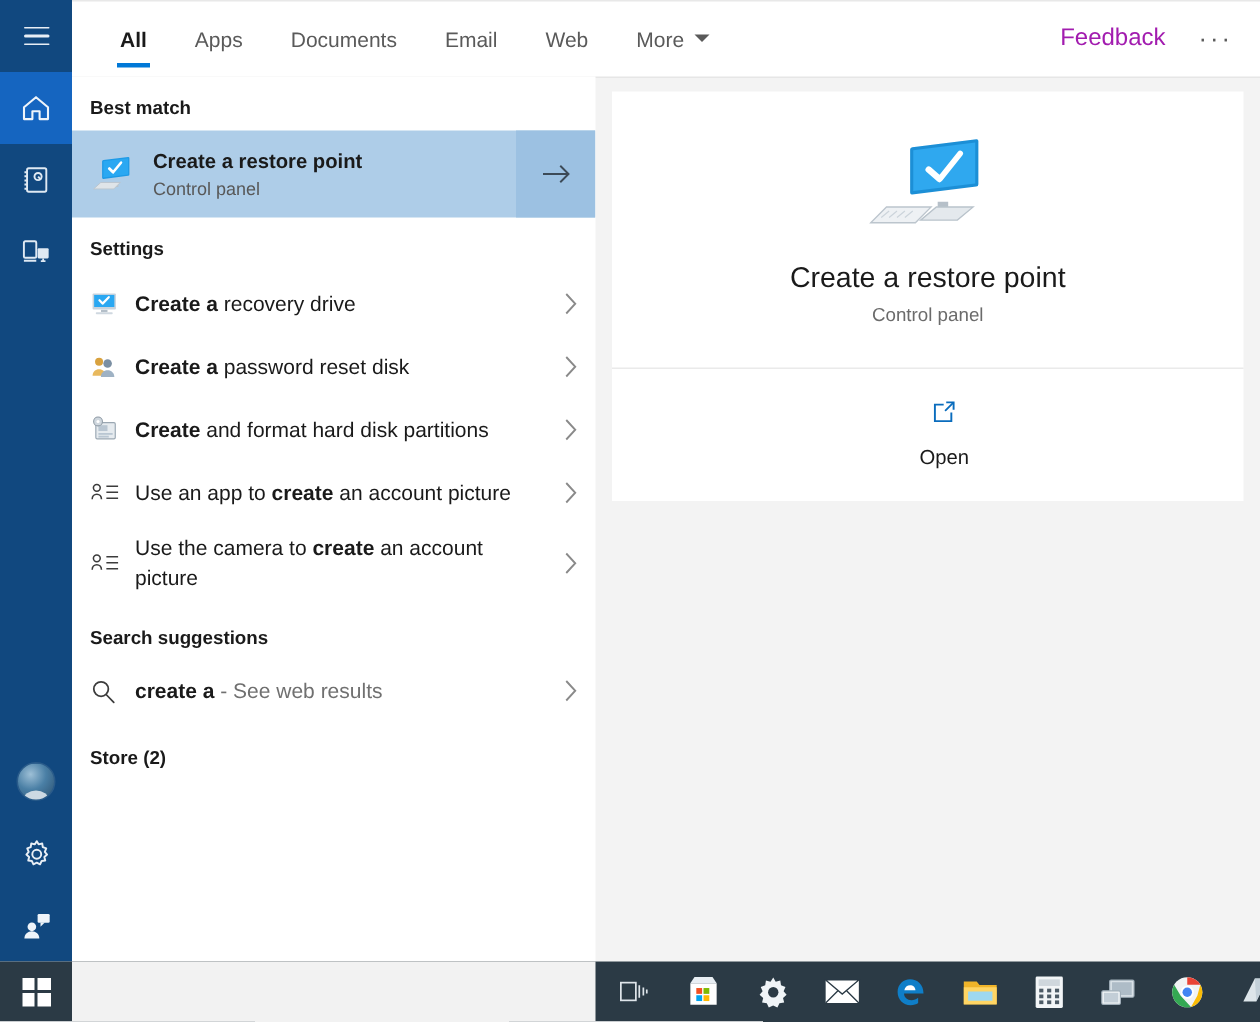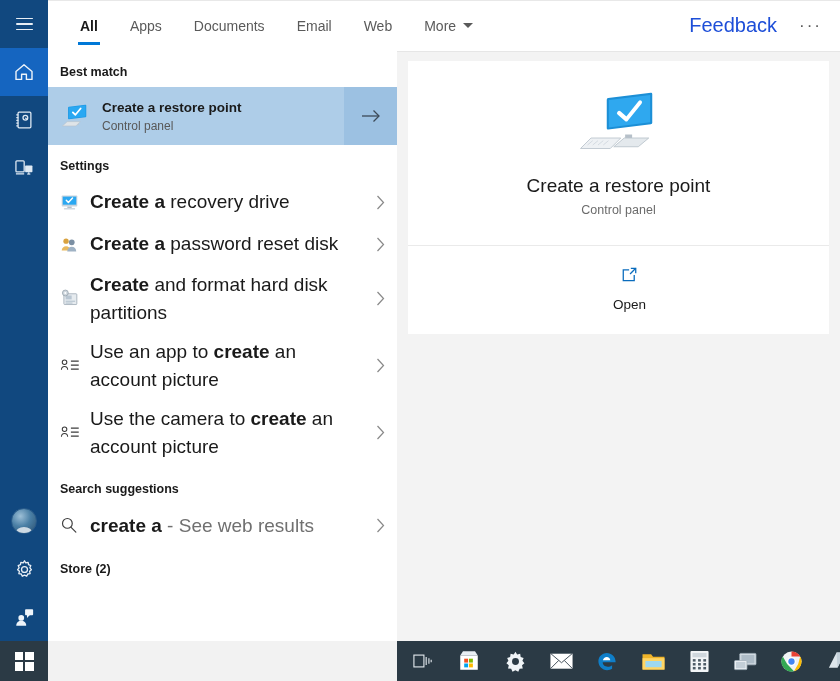--- a/index.html
+++ b/index.html
@@ -86,21 +86,21 @@
     width: 0; height: 0;
     border-left: 5px solid transparent;
     border-right: 5px solid transparent;
     border-top: 5px solid #5a5a5a;
   }
   .topright {
     margin-left: auto;
     display: flex; align-items: center;
     padding-right: 18px; gap: 22px;
   }
-  .feedback { font-size: 20px; color: #1d4ed8; cursor: pointer; }
+  .feedback { font-size: 16px; color: #a21caf; cursor: pointer; }
   .dots { font-size: 17px; color: #5a5a5a; letter-spacing: 2px; cursor: pointer; line-height: 1; }
 
   
   #results {
     position: absolute;
     left: 48px; top: 51px;
     width: 349px; height: 589px;
     background: #ffffff;
     overflow: hidden;
   }
@@ -139,21 +139,21 @@
     min-height: 42px;
     padding: 6px 0 6px 12px;
     cursor: pointer;
   }
   .row-icon {
     width: 30px; flex: 0 0 30px;
     display: flex; align-items: center; justify-content: flex-start;
   }
   .row-label {
     flex: 1;
-    font-size: 19px; color: #1a1a1a;
+    font-size: 14px; color: #1a1a1a;
     line-height: 1.45;
     padding-right: 8px;
   }
   .row-label b { font-weight: bold; }
   .row-label .dim { color: #707070; }
   .chev {
     width: 34px; flex: 0 0 34px;
     display: flex; align-items: center; justify-content: center;
   }
   .chev svg { display: block; }

